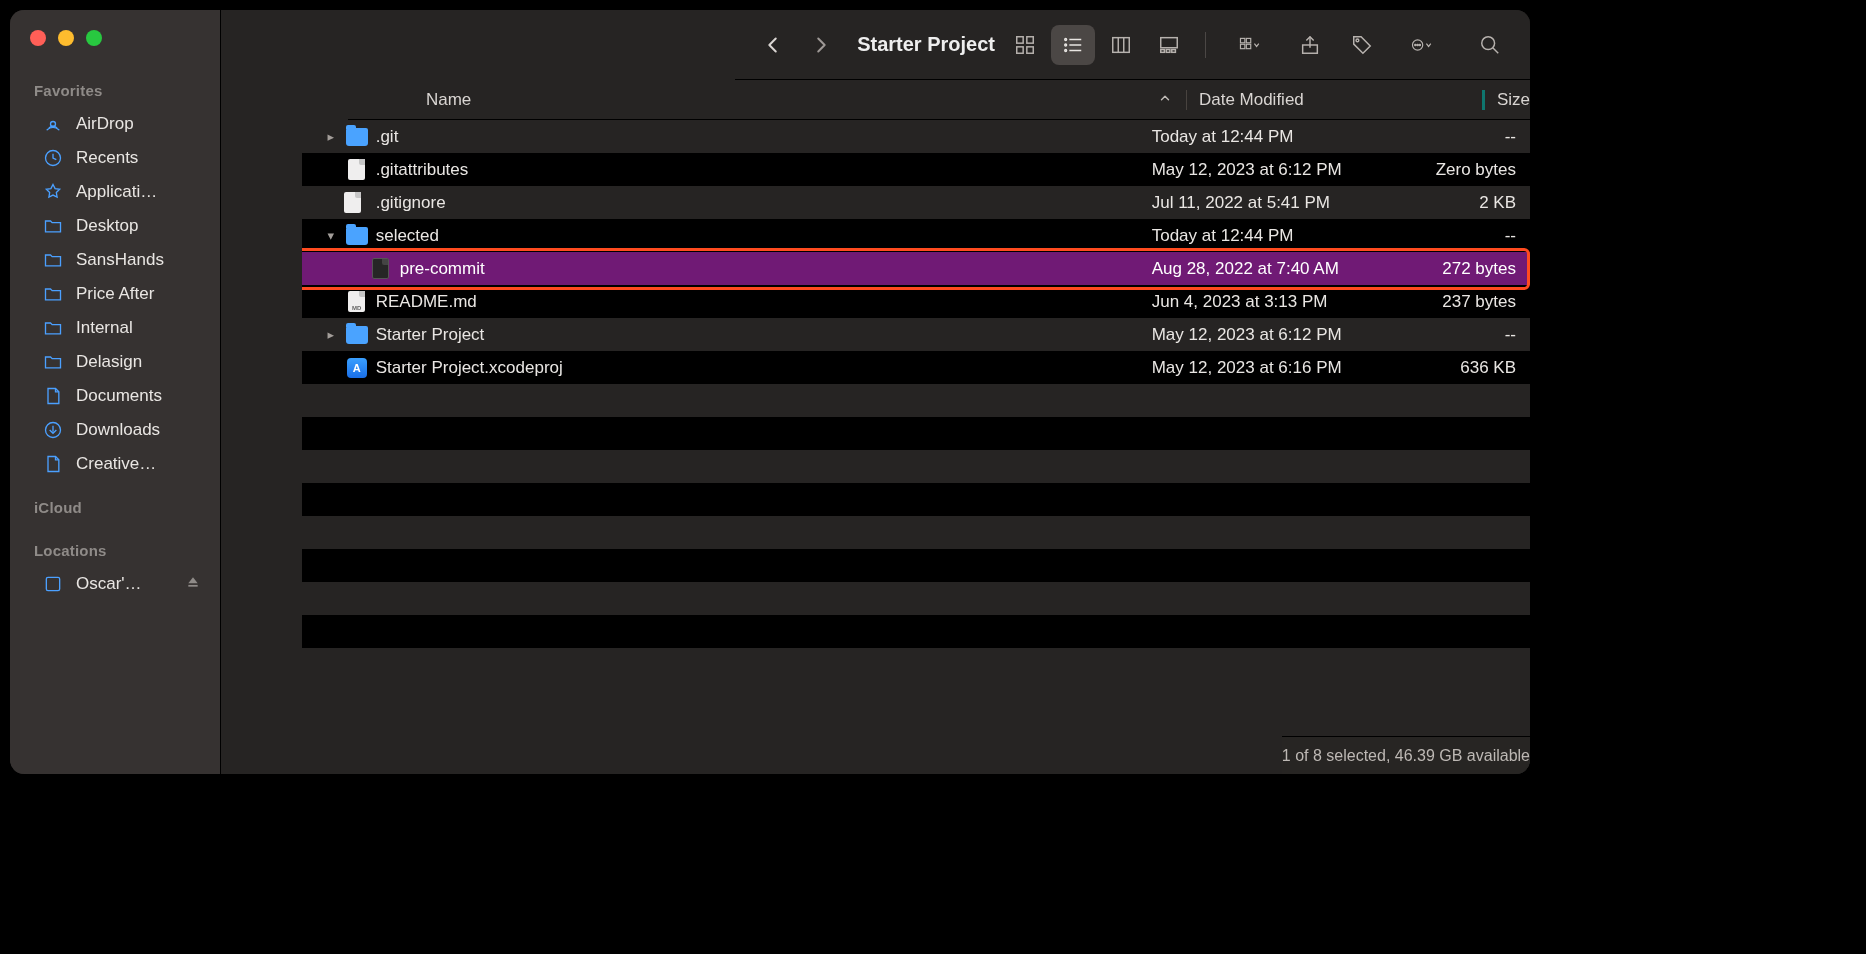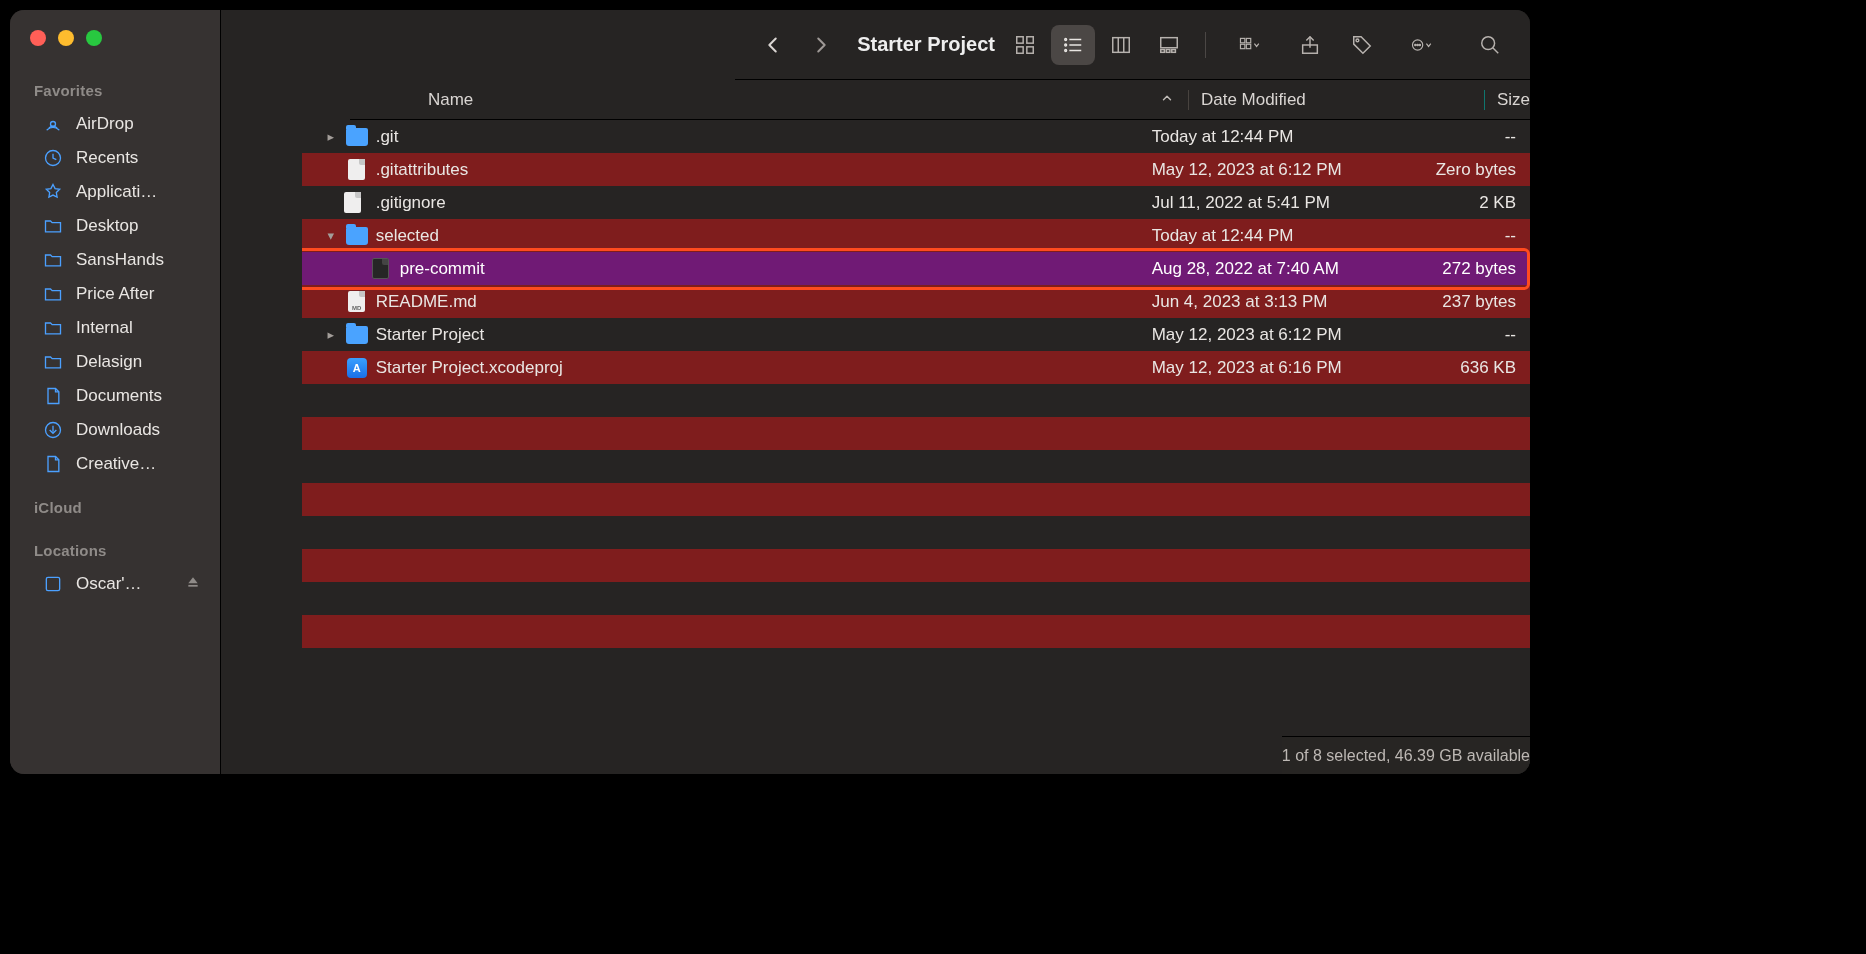--- a/index.html
+++ b/index.html
@@ -33,24 +33,24 @@
 .tool-group{display:flex;gap:4px;align-items:center;}
 .tbtn{width:44px;height:40px;border-radius:8px;display:flex;align-items:center;justify-content:center;color:#b7b2ae;}
 .tbtn svg{width:22px;height:22px;stroke:currentColor;fill:none;stroke-width:1.6;}
 .tbtn.active{background:#4b4745;color:#e9e6e3;}
 .tbtn.wide{width:60px;}
 .divider{width:1px;height:26px;background:#4b4745;margin:0 6px;}
 .columns-header{height:40px;display:flex;align-items:center;border-bottom:1px solid #000;color:#d9d5d2;font-size:17px;}
 .col-name{flex:0 0 838px;padding-left:78px;display:flex;align-items:center;position:relative;}
 .col-name .sort{position:absolute;right:14px;}
 .col-date{flex:0 0 296px;padding-left:12px;border-left:1px solid #48433f;}
-.col-size{flex:1 1 auto;padding-left:12px;border-left:1px solid #0f766e;}
+.col-size{flex:1 1 auto;padding-left:12px;border-left:3px solid #0f766e;}
 .list{flex:1 1 auto;overflow:hidden;}
 .row{height:33px;display:flex;align-items:center;color:#e9e6e3;font-size:17px;}
-.row.stripe{background:#7f1d1d;}
+.row.stripe{background:#000000;}
 .row.selected{background:#701a75;color:#fff;}
 .highlight-box{position:absolute;left:215px;right:0;height:42px;border:3px solid #ff4b1f;border-radius:6px;pointer-events:none;z-index:50;}
 .cell-name{flex:0 0 838px;display:flex;align-items:center;gap:8px;min-width:0;}
 .cell-date{flex:0 0 296px;padding-left:12px;white-space:nowrap;}
 .cell-size{flex:1 1 auto;padding-right:14px;text-align:right;white-space:nowrap;}
 .disclosure{width:14px;display:flex;justify-content:center;color:#a39e9a;font-size:13px;}
 .file-ic{width:22px;height:22px;display:flex;align-items:center;justify-content:center;}
 .folder-ic{width:22px;height:18px;background:#4aa3ff;border-radius:2px 2px 3px 3px;position:relative;}
 .folder-ic::before{content:"";position:absolute;top:-3px;left:0;width:10px;height:4px;background:#4aa3ff;border-radius:2px 2px 0 0;}
 .doc-ic{width:17px;height:21px;background:#efeeee;border-radius:2px;position:relative;}

